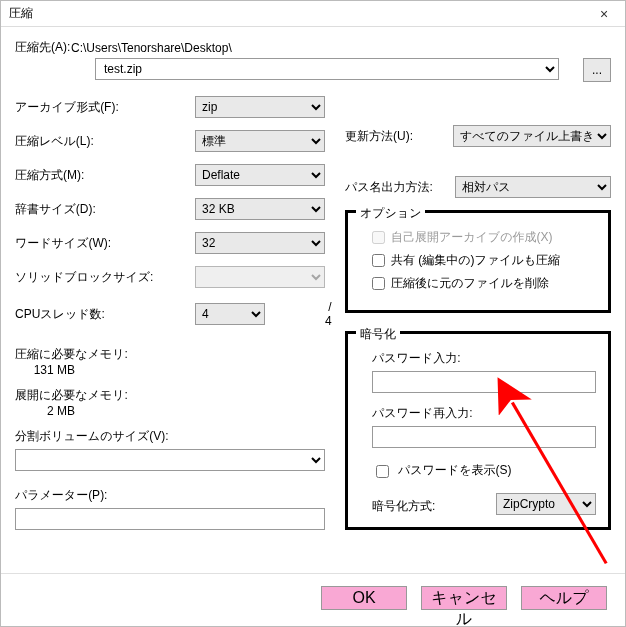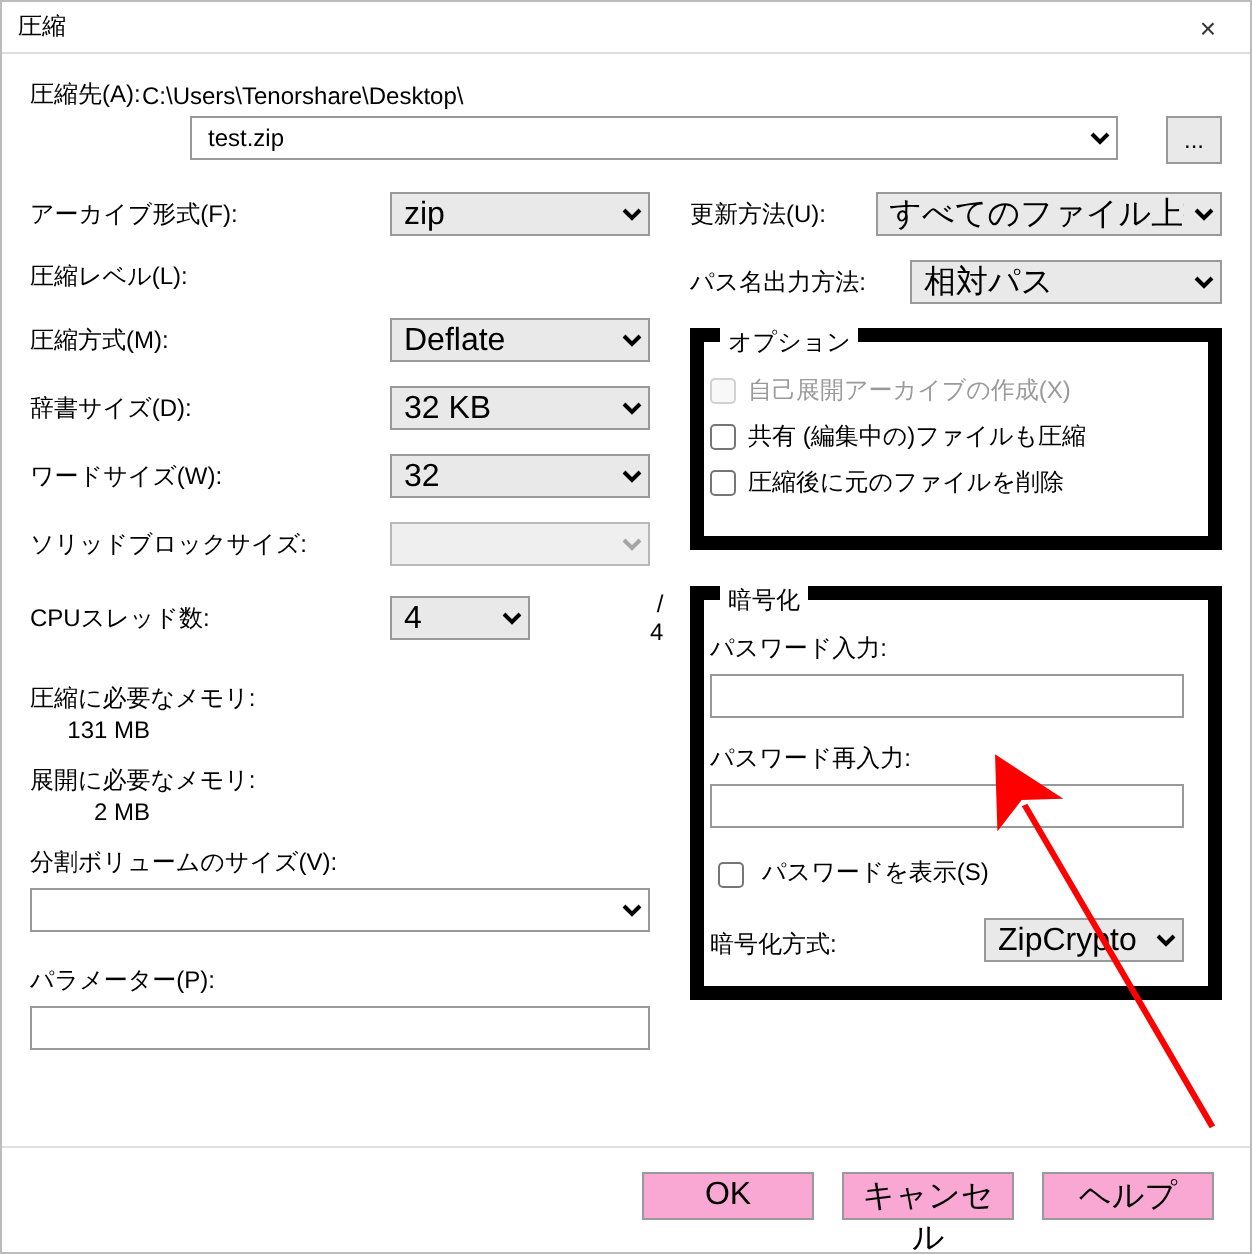--- a/index.html
+++ b/index.html
@@ -64,21 +64,21 @@
     display: flex;
     gap: 20px;
   }
   .col-left { width: 310px; }
   .col-right { flex: 1 1 auto; }
 
   select.combo {
     height: 22px;
     border: 1px solid #999;
     background: #e9e9e9;
-    font-size: 16px;
+    font-size: 12px;
     padding: 0 2px;
   }
   select.combo.w130 { width: 130px; }
   select.combo.w70  { width: 70px; }
   .left-row { display:flex; align-items:center; margin-bottom: 12px; }
   .left-row .lbl { flex: 0 0 180px; }
   .left-row .ctrl { flex: 0 0 130px; display:flex; align-items:center; }
   .flex-spacer { flex: 1 1 auto; }
 
   .mem-row { display:flex; margin-bottom: 10px; flex-direction: column; }
@@ -88,39 +88,39 @@
   .text-input {
     width: 100%;
     height: 22px;
     border: 1px solid #999;
     padding: 0 4px;
     font-size: 12px;
     background: #fff;
   }
 
   .group {
-    border: 7px solid #000000;
-    padding: 10px 12px 12px 3px;
+    border: 3px solid #000000;
+    padding: 10px 12px 12px 24px;
     position: relative;
     margin-top: 6px;
   }
   .group-title {
     position: absolute;
     top: -8px; left: 8px;
     background: #fff;
     padding: 0 4px;
     font-size: 12px;
   }
   .opt-row { display:flex; align-items:center; margin: 6px 0; gap: 6px; }
   .opt-row input[type="checkbox"] {
     width: 13px; height: 13px;
     margin: 0;
   }
   .opt-row.disabled { color: #9a9a9a; }
-  .right-row { display:flex; align-items:center; margin-bottom: 12px; }
+  .right-row { display:flex; align-items:center; margin-bottom: 12px; margin-top: 29px; }
   .right-row .lbl { width: 110px; }
   .right-row .ctrl { flex: 1 1 auto; }
   .right-row .ctrl select { width: 100%; }
 
   .enc-lbl { margin: 6px 0 4px 0; }
   .enc-input { width:100%; height:22px; border:1px solid #999; background:#fff; padding:0 4px; font-size:12px; }
   .enc-row { display:flex; align-items:flex-start; gap:6px; margin-top:14px; }
   .enc-method-row { display:flex; align-items:flex-end; margin-top:12px; }
   .enc-method-row .lbl { flex: 1 1 auto; }
   .enc-method-row select { width: 100px; }
@@ -184,20 +184,25 @@
           <span class="lbl">アーカイブ形式(F):</span>
           <span class="ctrl">
             <select class="combo w130">
               <option>zip</option>
             </select>
           </span>
         </div>
 
         <div class="left-row">
           <span class="lbl">圧縮レベル(L):</span>
+          <span class="ctrl">
+            <select class="combo w130">
+              <option>標準</option>
+            </select>
+          </span>
         </div>
 
         <div class="left-row">
           <span class="lbl">圧縮方式(M):</span>
           <span class="ctrl">
             <select class="combo w130">
               <option>Deflate</option>
             </select>
           </span>
         </div>

